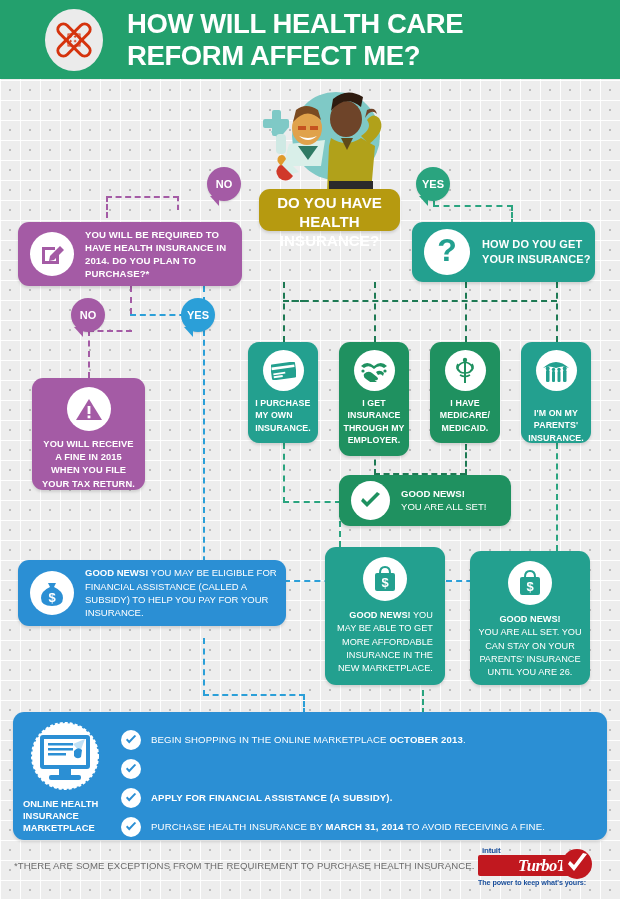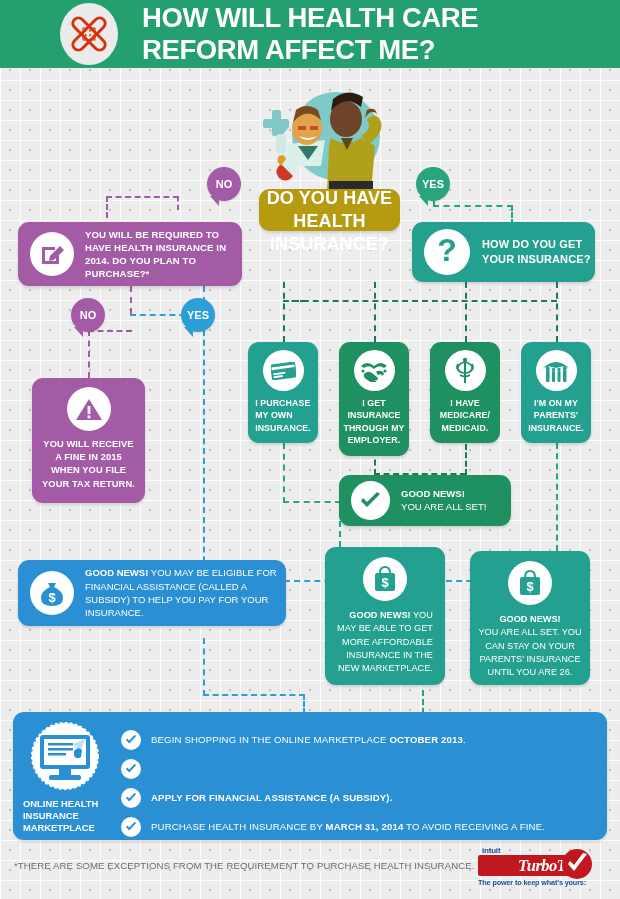--- a/index.html
+++ b/index.html
@@ -17,23 +17,23 @@
       linear-gradient(to right, rgba(255,255,255,0.95) 1px, transparent 1px),
       linear-gradient(to bottom, rgba(255,255,255,0.95) 1px, transparent 1px),
       radial-gradient(circle at 10px 10px, rgba(120,120,120,0.40) 0.8px, transparent 1.1px);
     background-size: 20px 20px, 20px 20px, 20px 20px;
     background-position: 0 0, 0 0, 0 0;
   }
 
   
   .header {
     position: absolute; left: 0; top: 0;
-    width: 620px; height: 68px;
+    width: 620px; height: 79px;
     background: #23a06d;
-    display: flex; align-items: center; padding-left: 15px;
+    display: flex; align-items: center;
   }
   .header-logo {
     width: 58px; height: 62px; margin-left: 45px;
     border-radius: 50%;
     background: #ebebeb;
     position: relative;
     flex: 0 0 auto;
   }
   .bandage {
     position: absolute; left: 50%; top: 50%;
@@ -256,38 +256,38 @@
   </div>
   <div class="bubble no" style="left:71px; top:298px;">
     <span>NO</span>
   </div>
   <div class="bubble yes" style="left:181px; top:298px;">
     <span>YES</span>
   </div>
 
   <div class="node" style="left:259px; top:189px; width:141px; height:42px; background:#b69a10;
               display:flex; align-items:center; justify-content:center; text-align:center;">
-    <div class="node-text" style="font-size:18px; line-height:1.28;margin-top:23px;">
+    <div class="node-text" style="font-size:15px; line-height:1.28;margin-top:23px;">
       <div>DO YOU HAVE</div>
       <div>HEALTH INSURANCE?</div>
     </div>
   </div>
 
   <div class="node" style="left:18px; top:222px; width:224px; height:64px; background:#a45ba5;
               display:flex; align-items:center; padding:0 12px;">
     <div class="icirc" style="width:44px;height:44px;">
       <svg width="26" height="26" viewBox="0 0 26 26">
         <path d="M3 6 h13 v3 H6 v11 h11 v-8 h3 v11 H3z" fill="#a45ba5"></path>
         <path d="M11 15 l10 -10 4 4 -10 10 -5 1z" fill="#a45ba5"></path>
       </svg>
     </div>
     <div class="node-text" style="font-size:9.6px; line-height:1.38; margin-left:11px; letter-spacing:0.1px;">YOU WILL BE REQUIRED TO HAVE HEALTH INSURANCE IN 2014. DO YOU PLAN TO PURCHASE?*</div>
   </div>
 
-  <div class="node" style="left:32px; top:378px; width:113px; height:125px; background:#a45ba5;
+  <div class="node" style="left:32px; top:378px; width:113px; height:112px; background:#a45ba5;
               display:flex; flex-direction:column; align-items:center; padding-top:9px;">
     <div class="icirc" style="width:44px;height:44px;">
       <svg width="28" height="26" viewBox="0 0 28 26">
         <path d="M14 3 L27 24 H1 z" fill="#a45ba5"></path>
         <rect x="12.6" y="10" width="2.8" height="8" fill="#fff"></rect>
         <rect x="12.6" y="19.5" width="2.8" height="2.8" fill="#fff"></rect>
       </svg>
     </div>
     <div class="node-text" style="font-size:9.3px; line-height:1.42; text-align:center; margin-top:7px;">
       <div>YOU WILL RECEIVE</div>
@@ -371,21 +371,21 @@
         <rect x="4" y="11" width="3.5" height="12" rx="1.2" fill="#23a08f"></rect>
         <circle cx="5.7" cy="9.5" r="2" fill="#23a08f"></circle>
         <rect x="10" y="12" width="3" height="11" rx="1" fill="#23a08f"></rect>
         <circle cx="11.5" cy="10.5" r="1.7" fill="#23a08f"></circle>
         <rect x="15.5" y="12" width="3" height="11" rx="1" fill="#23a08f"></rect>
         <circle cx="17" cy="10.5" r="1.7" fill="#23a08f"></circle>
         <rect x="21" y="11" width="3.5" height="12" rx="1.2" fill="#23a08f"></rect>
         <circle cx="22.7" cy="9.5" r="2" fill="#23a08f"></circle>
       </svg>
     </div>
-    <div class="node-text" style="font-size:8.8px; line-height:1.42; text-align:center; margin-top:6px;">
+    <div class="node-text" style="font-size:8.8px; line-height:1.42; text-align:center; margin-top:16px;">
       <div>I'M ON MY</div>
       <div>PARENTS'</div>
       <div>INSURANCE.</div>
     </div>
   </div>
 
   <div class="node" style="left:339px; top:475px; width:172px; height:51px; background:#1f9160;
               display:flex; align-items:center; padding-left:12px;">
     <div class="icirc" style="width:39px;height:39px;">
       <svg width="23" height="18" viewBox="0 0 23 18">

